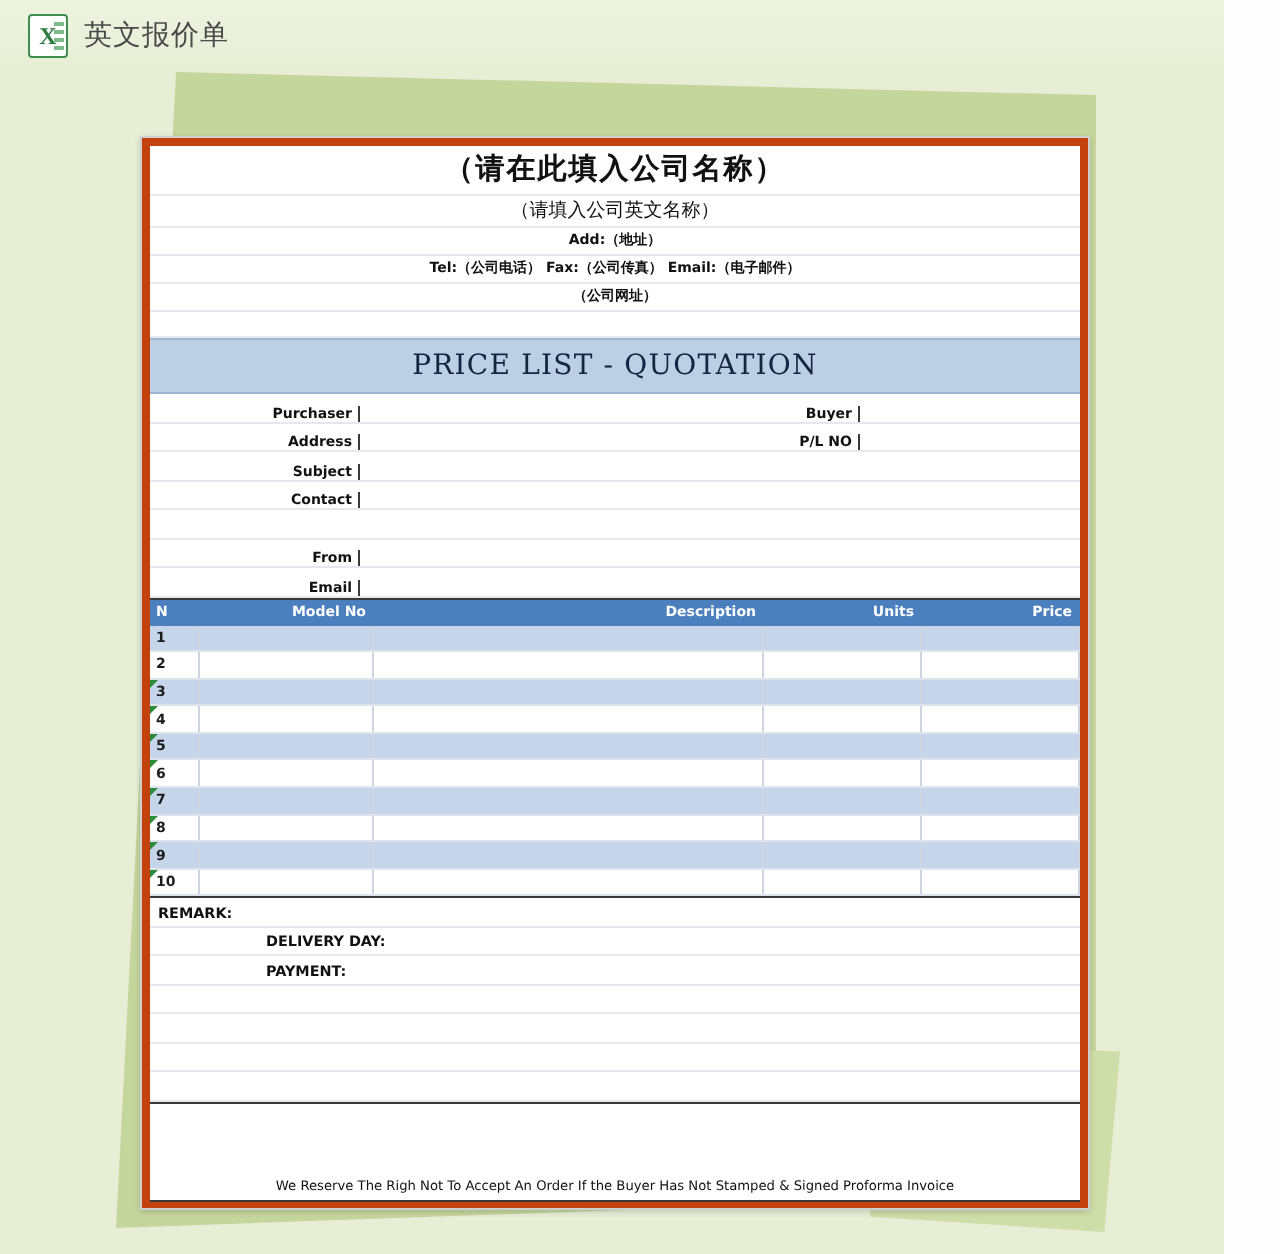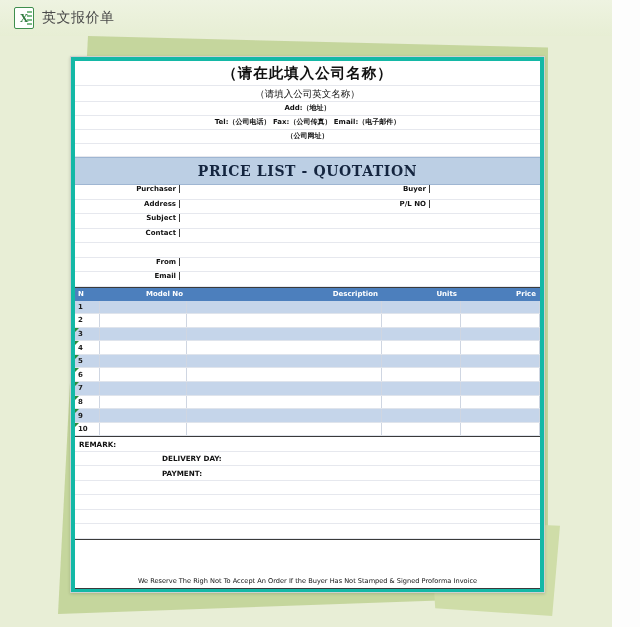--- a/index.html
+++ b/index.html
@@ -59,22 +59,22 @@
     display:flex;flex-direction:column;justify-content:space-between;
   }
   .xls-icon .bars i{display:block;height:2px;background:#7dbb88;}
   .topbar-title{
     font-size:14px;color:#4a4a4a;letter-spacing:.5px;
     font-family:"DejaVu Sans","Liberation Sans",sans-serif;
   }
 
   
   .sheet{
-    position:absolute;left:70px;top:56px;width:475px;height:537px;
-    background:#14b8a6;
+    position:absolute;left:70px;top:68px;width:475px;height:537px;
+    background:#c2410c;
     border:1px solid #cfcfcf;
     box-shadow:0 1px 3px rgba(0,0,0,.16);
     box-sizing:border-box;
     overflow:hidden;
     font-size:6px;
     color:#111;
   }
   .inner{
     position:absolute;left:4px;top:4px;right:4px;bottom:4px;
     background:#ffffff;
@@ -103,29 +103,29 @@
   }
   .cn-line.gap{height:12px;}
 
   
   .banner{
     height:26px;background:#bccfe4;border-top:1px solid #9fb6d2;border-bottom:1px solid #9fb6d2;
     display:flex;align-items:center;justify-content:center;
   }
   .banner span{
     font-family:"DejaVu Serif","Liberation Serif",serif;
-    font-size:14px;font-weight:700;color:#14253f;letter-spacing:.6px;
+    font-size:14px;font-weight:400;color:#14253f;letter-spacing:.6px;
   }
 
   
   .form{
     position:relative;
     border-bottom:1.6px solid #3a3a3a;
   }
-  .frow{display:flex;height:13.5px;align-items:flex-start;}
+  .frow{display:flex;height:13.5px;align-items:flex-end;}
   .frow .c-a{width:16px;border-right:1px solid #eceef3;}
   .frow .c-lbl{
     width:88px;text-align:right;padding-right:3px;box-sizing:border-box;
     font-size:7px;font-weight:700;color:#111;
     display:flex;align-items:center;justify-content:flex-end;
     border-right:1.4px solid #3a3a3a;
     font-family:"DejaVu Sans","Liberation Sans",sans-serif;
   }
   .frow .c-val{flex:1;border-right:1px solid #eceef3;}
   .frow .c-val2{width:60px;border-right:1px solid #eceef3;}
@@ -169,21 +169,21 @@
   }
 
   
   .remark-wrap{border-top:1.6px solid #3a3a3a;}
   .rrow{display:flex;height:13.5px;align-items:center;}
   .rrow .pad{width:4px;}
   .rrow .lbl{
     font-size:7.2px;font-weight:700;color:#111;
     font-family:"DejaVu Sans","Liberation Sans",sans-serif;
   }
-  .rrow .lbl.ind{margin-left:83px;}
+  .rrow .lbl.ind{margin-left:54px;}
   .blank{height:13.5px;}
 
   
   .foot-wrap{border-top:1.8px solid #3a3a3a;}
   .foot{
     height:14px;display:flex;align-items:center;justify-content:center;
     border-bottom:1.8px solid #3a3a3a;
     margin-top:34px;
   }
   .foot span{

